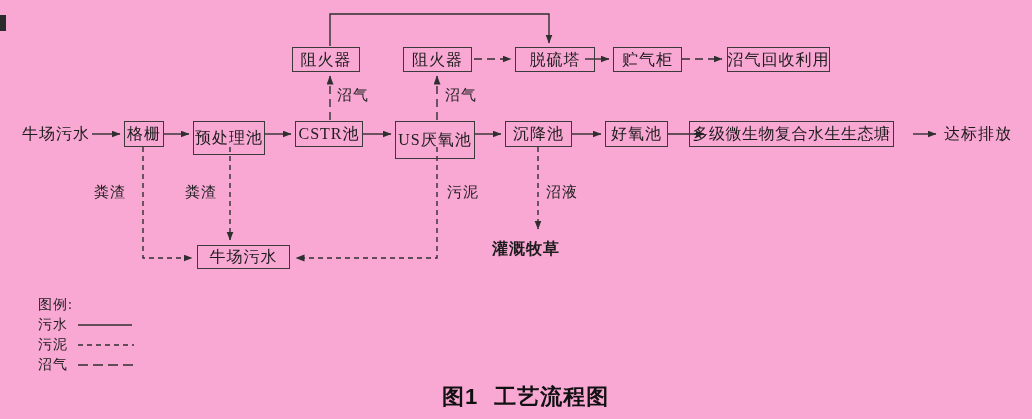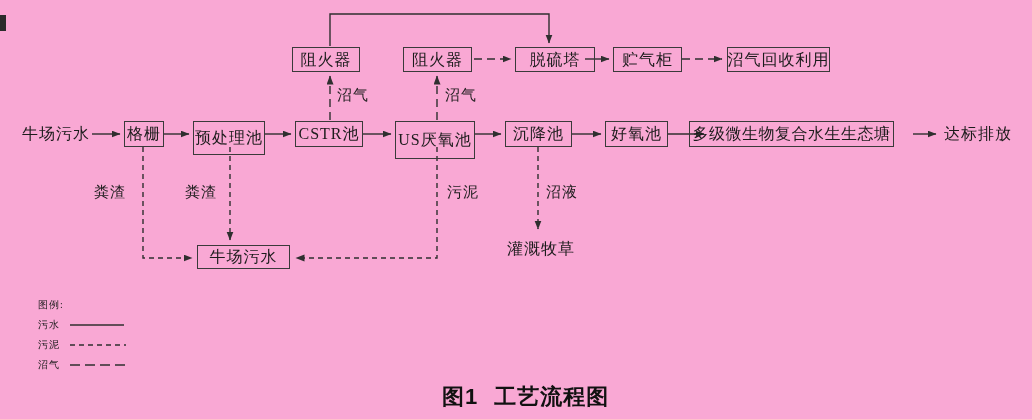--- a/index.html
+++ b/index.html
@@ -48,21 +48,21 @@
     font-size:15px;
     line-height:1.1;
     white-space:nowrap;
     color:#1c1c1c;
     letter-spacing:1px;
   }
   #legend{
     position:absolute;
     left:38px;
     top:295px;
-    font-size:10px;
+    font-size:14px;
     color:#1c1c1c;
   }
   .legend-row{
     display:flex;
     align-items:center;
     height:20px;
     letter-spacing:1px;
   }
   .legend-row svg{margin-left:10px;}
   #caption{
@@ -162,21 +162,21 @@
       <span>好氧池</span>
     </div>
   <div class="node" style="left:689px;top:121px;width:205px;height:26px;letter-spacing:0.5px;">
       <span>多级微生物复合水生生态塘</span>
     </div>
   <div class="plainlabel" style="left:944px;top:125px;">达标排放</div>
 
   <div class="node" style="left:197px;top:245px;width:93px;height:24px;">
       <span>牛场污水</span>
     </div>
-  <div class="plainlabel" style="left:507px;top:240px;">灌溉牧草</div>
+  <div class="plainlabel" style="left:492px;top:240px;font-weight:bold;">灌溉牧草</div>
 
   <div class="edgelabel" style="left:337px;top:87px;">沼气</div>
   <div class="edgelabel" style="left:445px;top:87px;">沼气</div>
   <div class="edgelabel" style="left:94px;top:184px;">粪渣</div>
   <div class="edgelabel" style="left:185px;top:184px;">粪渣</div>
   <div class="edgelabel" style="left:447px;top:184px;">污泥</div>
   <div class="edgelabel" style="left:546px;top:184px;">沼液</div>
 
   <div id="legend">
     <div class="legend-row">图例:</div>

